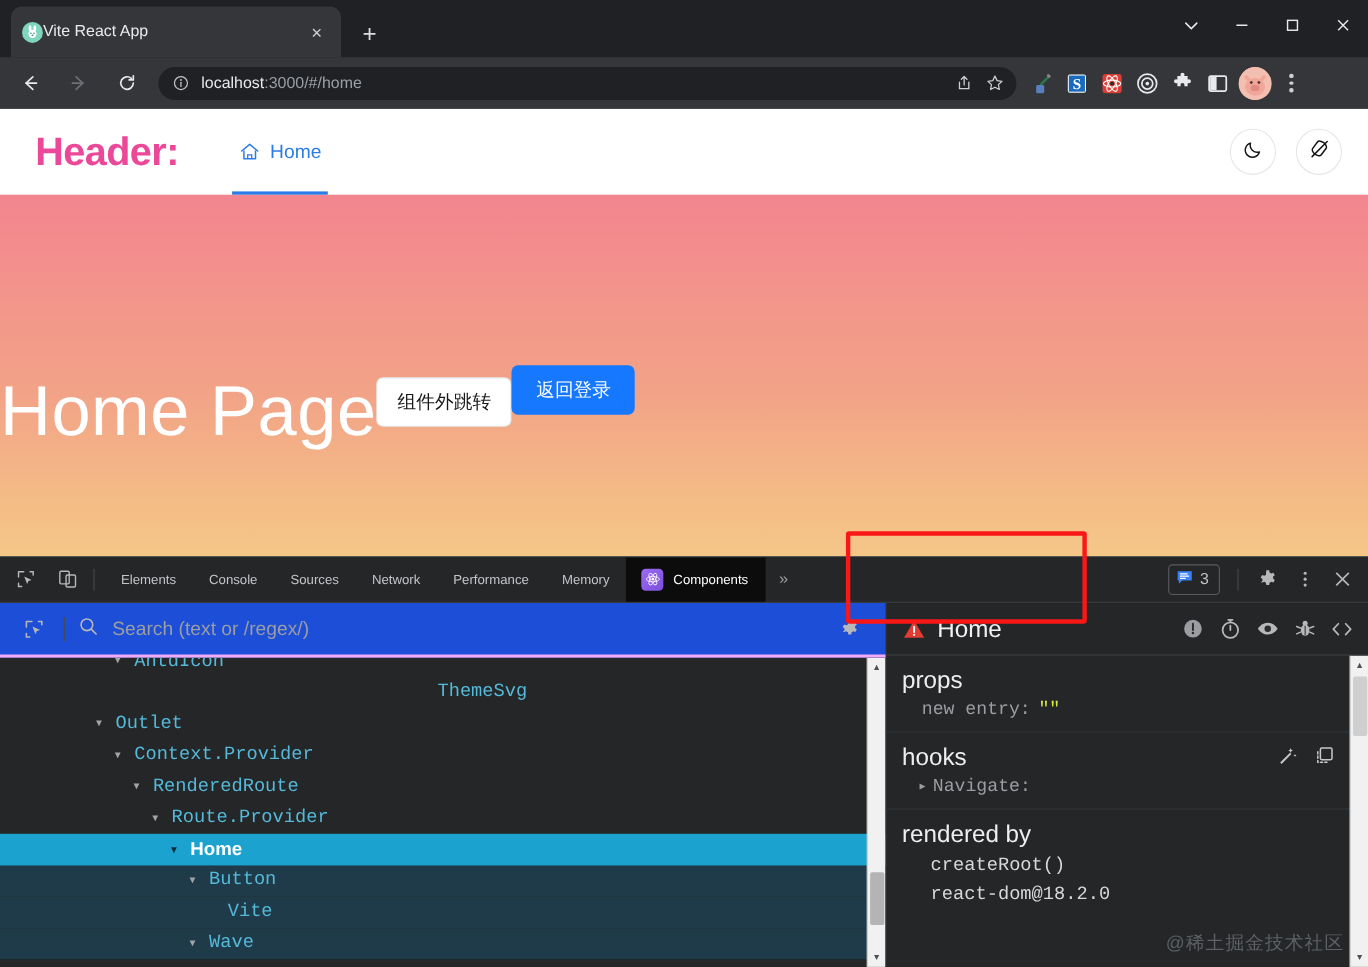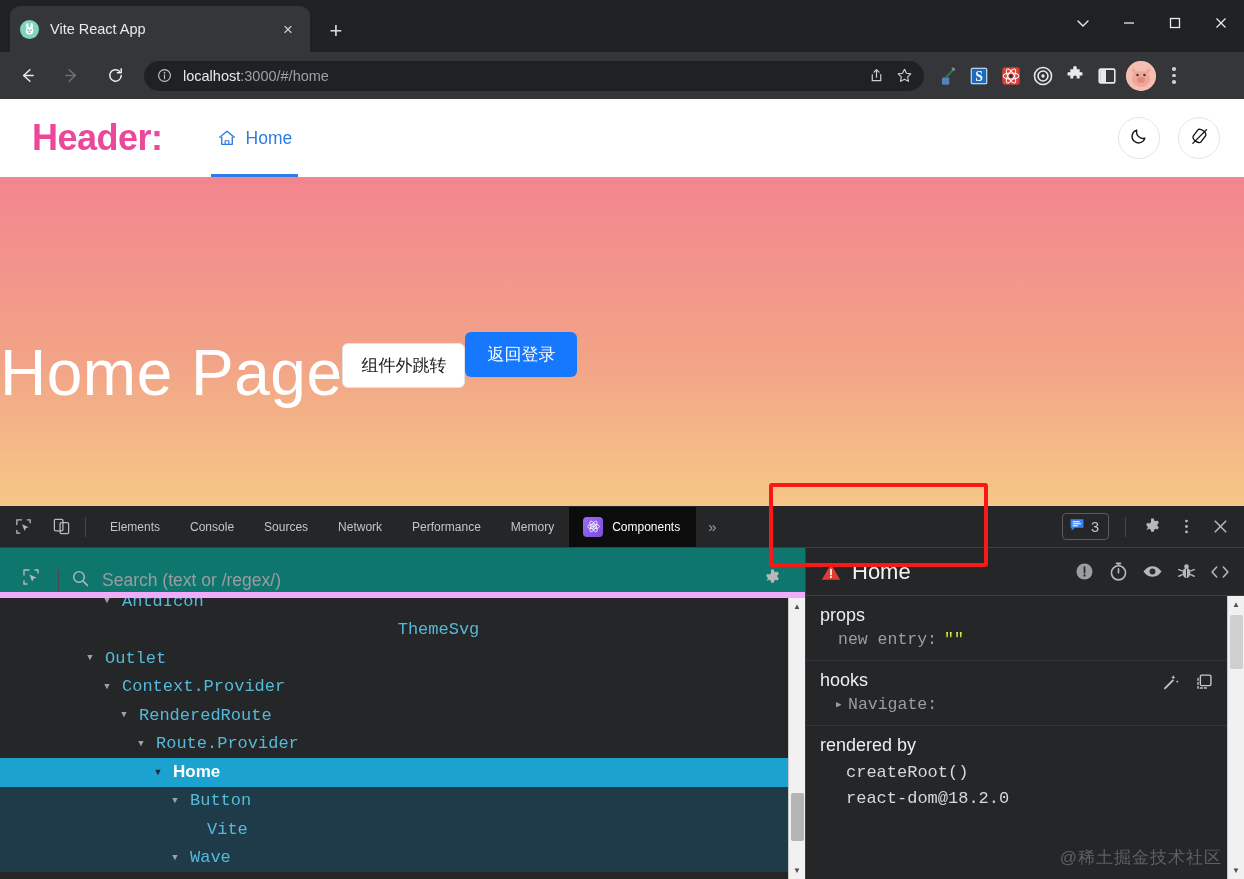--- a/index.html
+++ b/index.html
@@ -21,21 +21,21 @@
     background: #35363a; border-radius: 10px 10px 0 0;
     display: flex; align-items: center; padding: 0 10px;
   }
   .tab-favicon {
     width: 19px; height: 19px; border-radius: 50%;
     background: #7fd6bd; flex: none; position: relative;
     display: flex; align-items: center; justify-content: center;
   }
   .tab-favicon svg { display:block; }
   .tab-title {
-    margin-left: 11px; color: #e8eaed; font-size: 14.5px;
+    color: #e8eaed; font-size: 14.5px;
     white-space: nowrap; overflow: hidden; text-overflow: ellipsis;
     flex: 1;
   }
   .tab-close {
     width: 24px; height: 24px; flex: none; color: #cdd0d3;
     display: flex; align-items: center; justify-content: center;
     font-size: 17px; line-height: 1; cursor: pointer;
   }
   .new-tab {
     position: absolute; left: 322px; top: 17px; width: 28px; height: 28px;
@@ -205,22 +205,22 @@
     border: 4px solid #fa1717; border-radius: 3px; pointer-events: none; z-index: 40;
   }
 
   
   .rdt-body { flex: 1; display: flex; min-height: 0; }
   .rdt-left {
     width: 806px; display: flex; flex-direction: column;
     border-right: 1px solid #3c3f41; min-width: 0;
   }
   .rdt-searchbar {
-    height: 50px; display: flex; align-items: flex-end; flex: none;
-    background: #0f766e; border-bottom: 6px solid #f0abfc;
+    height: 50px; display: flex; align-items: center; flex: none;
+    background: #1d4ed8; border-bottom: 3px solid #f0abfc;
   }
   .rdt-sicon {
     width: 30px; height: 30px; margin-left: 16px; color: #b6b8ba;
     display: flex; align-items: center; justify-content: center; cursor: pointer;
   }
   .rdt-vline { width: 1px; height: 22px; background: #46494b; margin: 0 12px; }
   .rdt-search-wrap { flex: 1; display: flex; align-items: center; gap: 12px; min-width: 0; }
   .rdt-search-input {
     flex: 1; background: transparent; border: none; outline: none;
     color: #d6d8da; font-size: 17.5px; font-family: "Liberation Sans", sans-serif;
@@ -265,21 +265,21 @@
   .warn-tri { width: 22px; height: 22px; flex: none; display:flex; align-items:center; }
   .rdt-title { color: #f0f2f4; font-size: 22px; font-weight: 400; }
   .rdt-ricons { margin-left: auto; display: flex; align-items: center; gap: 6px; }
   .rdt-ric {
     width: 28px; height: 28px; color: #b6b8ba; cursor: pointer;
     display: flex; align-items: center; justify-content: center;
   }
   .rdt-panel { flex: 1; position: relative; overflow: hidden; }
   .rdt-sections { position: absolute; inset: 0 17px 0 0; }
   .sec { border-bottom: 1px solid #33363a; padding: 9px 14px 11px 14px; position: relative; }
-  .sec-title { color: #eceef0; font-size: 18px; margin-bottom: 4px; }
+  .sec-title { color: #eceef0; font-size: 22px; margin-bottom: 4px; }
   .sec-icons { position: absolute; right: 12px; top: 10px; display: flex; gap: 12px; }
   .sec-ic { width: 22px; height: 22px; color: #c6c8ca; cursor: pointer; display:flex; align-items:center; justify-content:center; }
   .kv {
     font-family: "Liberation Mono", monospace; font-size: 16.5px;
     color: #9b9da0; padding-left: 18px; display: flex; align-items: center; gap: 7px;
   }
   .kv .val { color: #d7e84a; }
   .kv .arrow { position: absolute; left: 16px; color: #9b9da0; font-size: 9px; }
   .kv-rel { position: relative; }
   .sec .mono {

